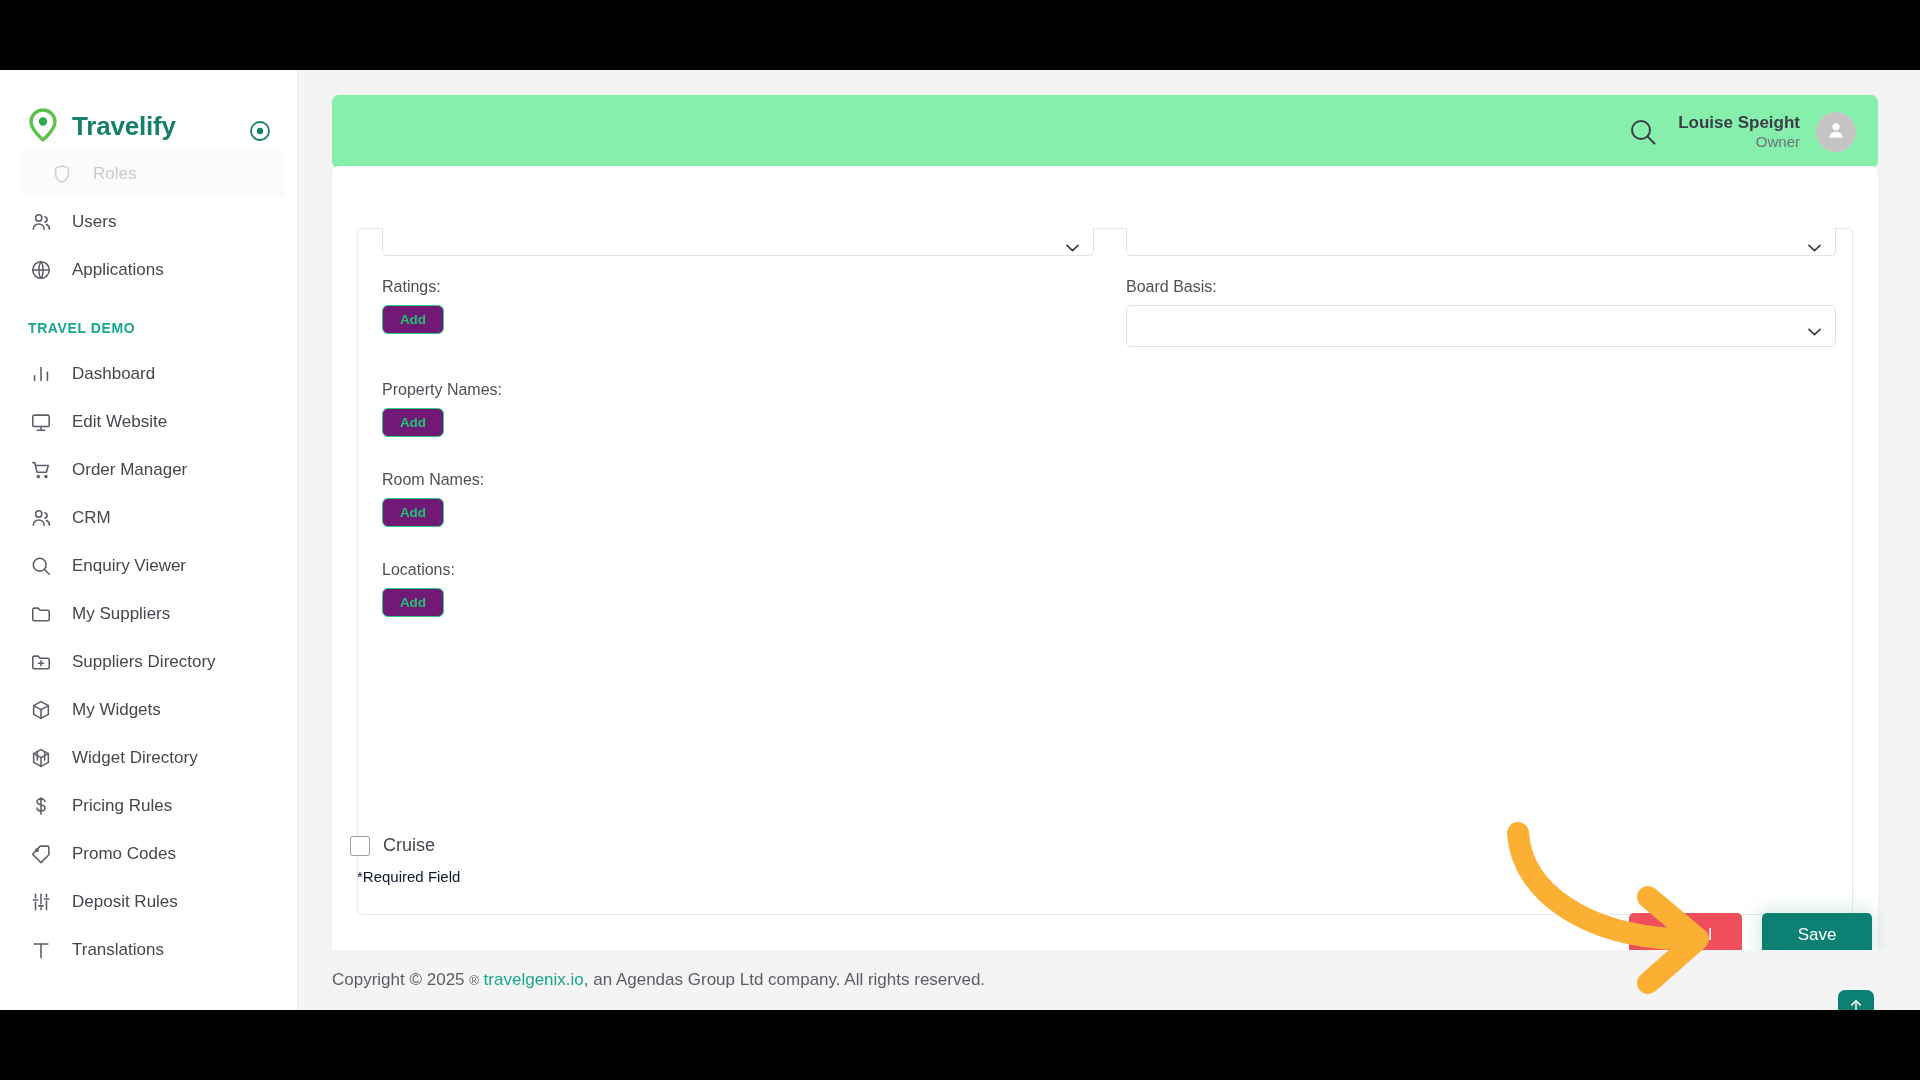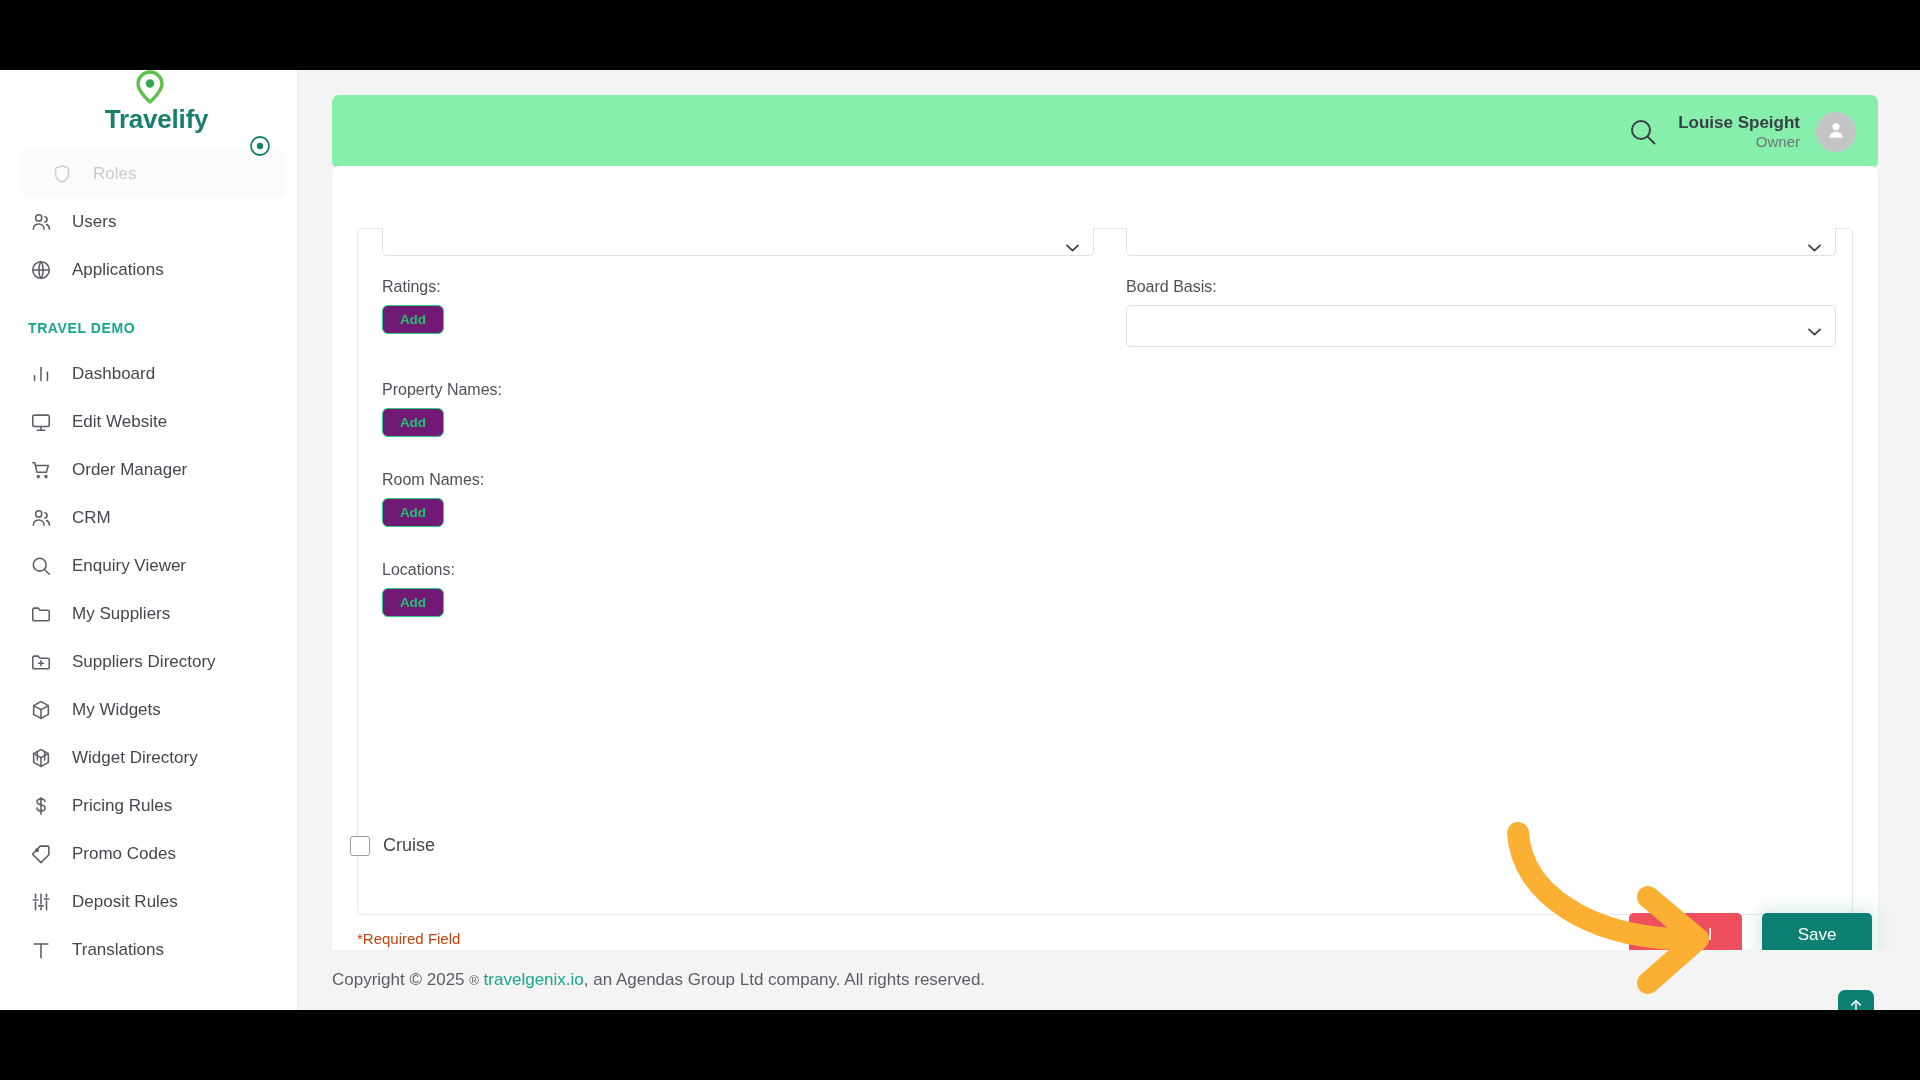--- a/index.html
+++ b/index.html
@@ -19,22 +19,22 @@
 
   
   #sidebar {
     position: absolute; left: 0; top: 0;
     width: 298px; height: 940px;
     background: #ffffff;
     border-right: 1px solid #ececec;
     overflow: hidden;
   }
   .brand {
-    display: flex; align-items: center;
-    height: 72px; padding: 0 26px 0 28px; flex-direction: column;
+    display: flex; align-items: flex-end;
+    height: 72px; padding: 0 26px 0 28px;
   }
   .brand-logo { width: 30px; height: 34px; flex: 0 0 auto; }
   .brand-name {
     font-size: 26px; font-weight: bold; color: #17806d;
     margin-left: 14px; letter-spacing: -0.2px;
   }
   .brand-target { margin-left: auto; width: 22px; height: 22px; }
 
   .nav-list { padding-top: 8px; }
   .nav-item {
@@ -133,22 +133,22 @@
     display: flex; align-items: center;
   }
   .checkbox {
     width: 20px; height: 20px;
     border: 1.6px solid #9aa0a6; border-radius: 3px;
     background: #fff; cursor: pointer;
   }
   #cruise-label { font-size: 18px; color: #43474d; margin-left: 13px; }
 
   #required-note {
-    position: absolute; left: 357px; top: 860px;
-    font-size: 15px; color: #c2410c;
+    position: absolute; left: 357px; top: 798px;
+    font-size: 15px; color: #0f172a;
   }
 
   
   #actions {
     position: absolute; right: 48px; top: 843px;
     display: flex; align-items: center; gap: 20px;
   }
   .btn {
     height: 44px; min-width: 110px; padding: 0 30px;
     border: none; border-radius: 5px;

